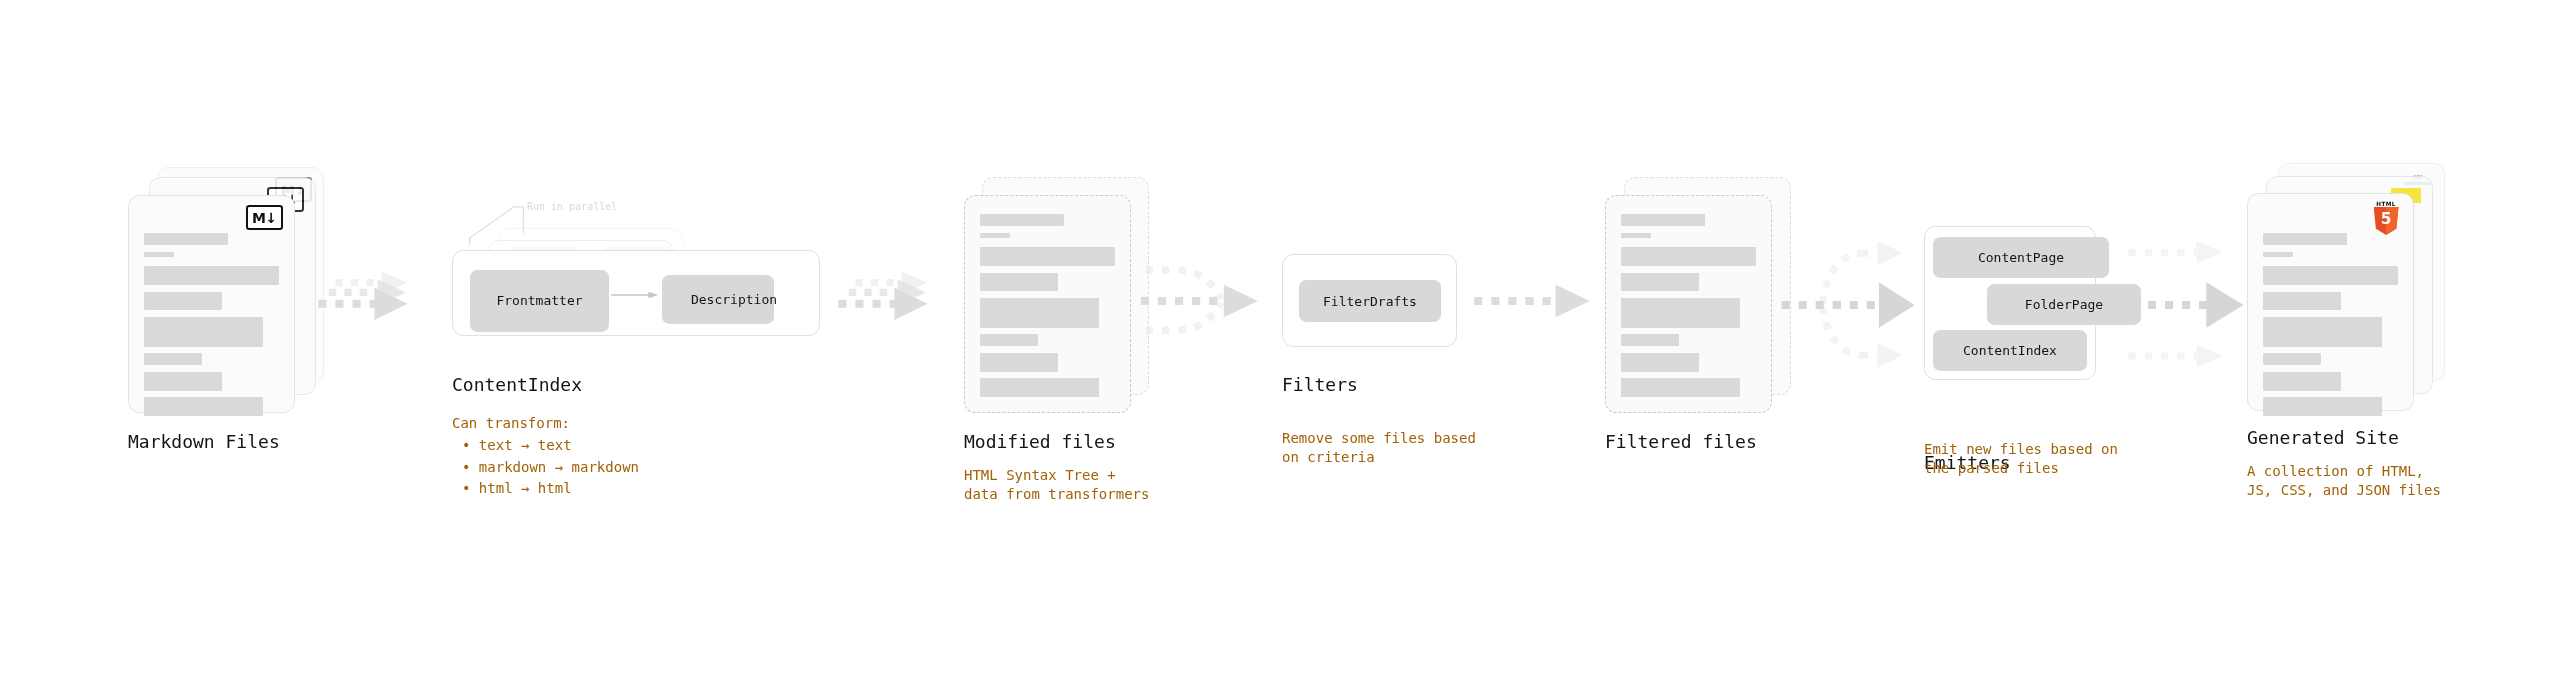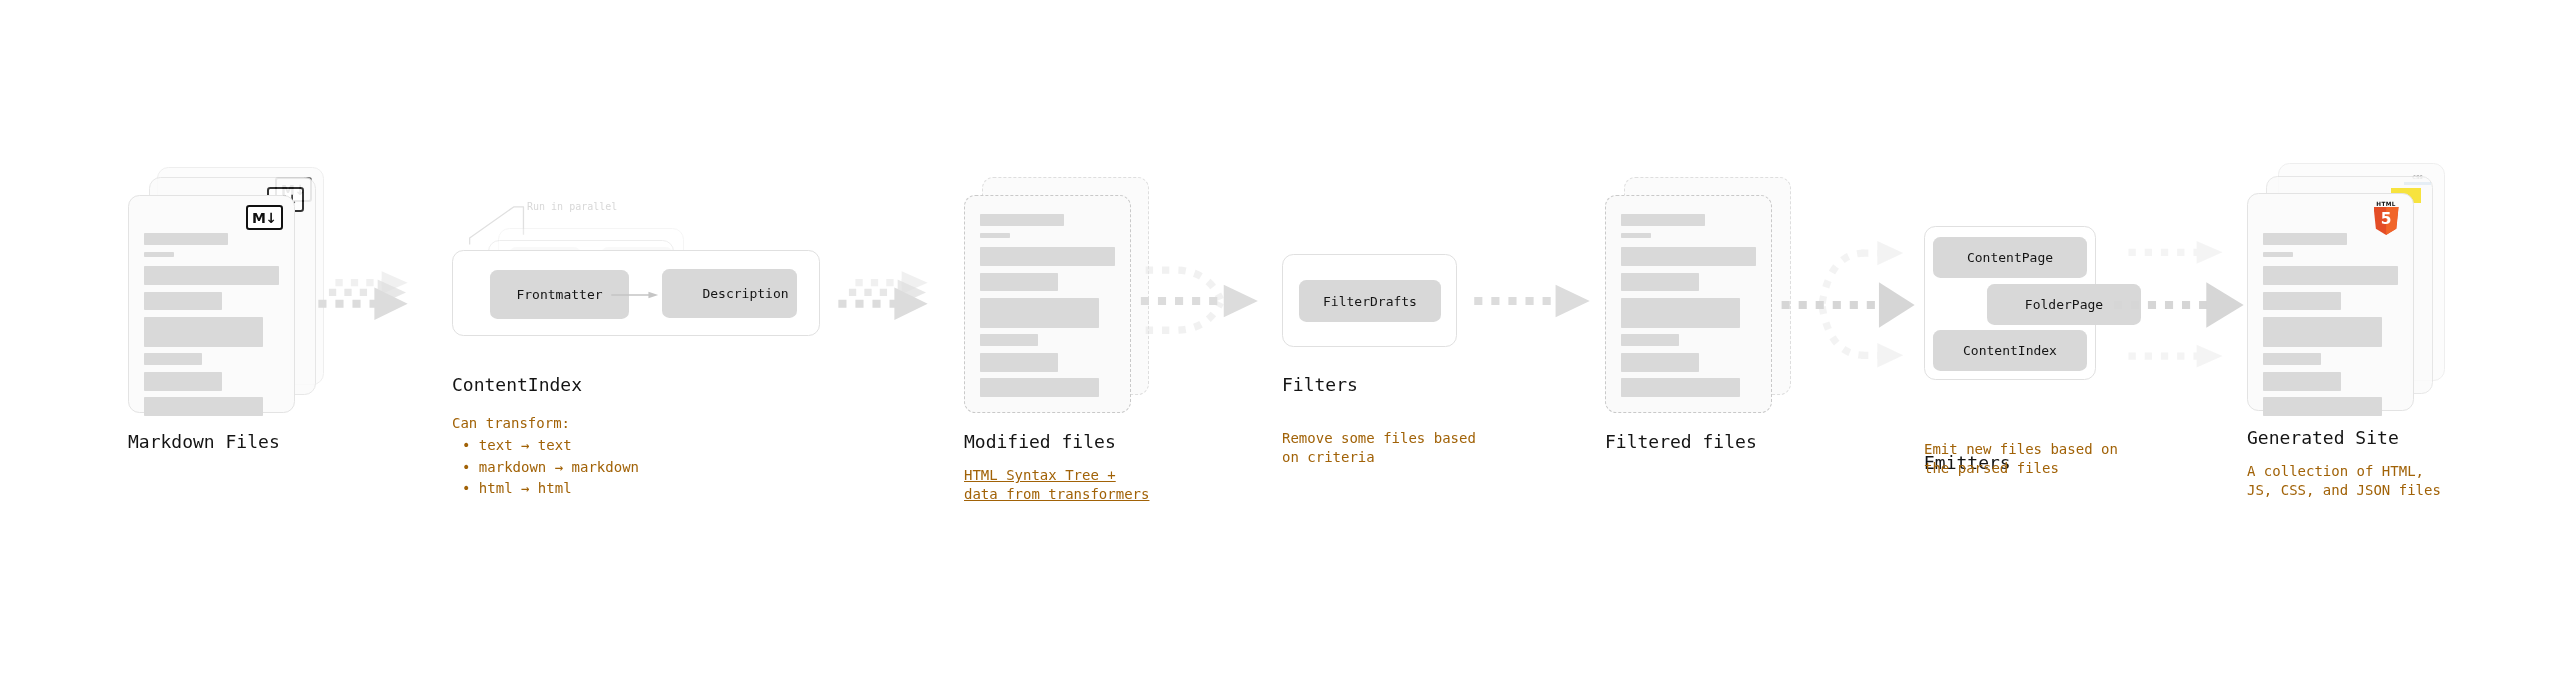--- a/index.html
+++ b/index.html
@@ -198,22 +198,22 @@
       <div class="pill p-front"></div>
       <div class="pill p-desc"></div>
       <svg class="tarrow" viewBox="0 0 22 6">
           <path d="M0 3 H16" stroke="#bdbdbd" stroke-width="1.4" fill="none"></path>
           <path d="M15 0.3 L21 3 L15 5.7 Z" fill="#bdbdbd"></path>
         </svg>
     </div>
 
     <div style="position:absolute;left:452px;top:250px;">
       <div class="groupbox" style="left:0;top:0;width:368px;height:86px;"></div>
-      <div class="pill" style="left:18px;top:19.5px;width:139px;height:49px;margin-left:20px;">Frontmatter</div>
-      <div class="pill" style="left:210px;top:19px;width:135px;height:49px;padding-left:32px;">Description</div>
+      <div class="pill" style="left:18px;top:19.5px;width:139px;height:62px;">Frontmatter</div>
+      <div class="pill" style="left:210px;top:25px;width:112px;height:49px;padding-left:32px;">Description</div>
       <svg style="position:absolute;left:159px;top:41px;" width="49" height="8.1" viewBox="0 0 60 10">
         <path d="M0 5 H48" stroke="#c5c5c5" stroke-width="1.8" fill="none"></path>
         <path d="M46 1 L58 5 L46 9 Z" fill="#c5c5c5"></path>
       </svg>
     </div>
 
     <div class="title" style="left:452px;top:374px;">ContentIndex</div>
     <div class="sub" style="left:452px;top:414px;">Can transform:</div>
     <div class="sub list" style="left:462px;top:436px;">• text → text</div>
     <div class="sub list" style="left:462px;top:458px;">• markdown → markdown</div>
@@ -245,21 +245,21 @@
         <div class="bar b2"></div>
         <div class="bar b3"></div>
         <div class="bar b4"></div>
         <div class="bar b5"></div>
         <div class="bar b6"></div>
         <div class="bar b7"></div>
         <div class="bar b8"></div>
       </div>
     </div>
     <div class="title" style="left:964px;top:431px;">Modified files</div>
-    <div class="sub" style="left:964px;top:466px;text-decoration:underline;">HTML Syntax Tree +
+    <div class="sub" style="left:964px;top:466px;">HTML Syntax Tree +
 data from transformers</div>
   </div>
 
   <div class="arrowwrap" style="left:1136px;top:252px;width:130px;height:98px;">
     <svg width="130" height="98" viewBox="0 0 160 120">
       <g opacity="0.5">
         <path d="M12 22 H48 Q88 22 104 58" stroke="#e4e4e4" stroke-width="9" stroke-dasharray="9 11" fill="none"></path>
       </g>
       <g opacity="0.5">
         <path d="M12 96 H48 Q88 96 104 62" stroke="#e4e4e4" stroke-width="9" stroke-dasharray="9 11" fill="none"></path>
@@ -317,21 +317,21 @@
       </g>
       <g opacity="1">
         <path d="M2 90 H128" stroke="#d6d6d6" stroke-width="10" stroke-dasharray="10 11" fill="none"></path>
         <path d="M122 62 L166 90 L122 118 Z" fill="#d6d6d6"></path>
       </g>
     </svg>
   </div>
 
   <div>
     <div class="groupbox" style="left:1924px;top:226px;width:172px;height:154px;"></div>
-    <div class="pill" style="left:1933px;top:237px;width:154px;height:41px;text-align:center;">ContentPage</div>
+    <div class="pill" style="left:1933px;top:237px;width:176px;height:41px;text-align:center;">ContentPage</div>
     <div class="pill" style="left:1987px;top:284px;width:154px;height:41px;">FolderPage</div>
     <div class="pill" style="left:1933px;top:330px;width:154px;height:41px;">ContentIndex</div>
     <div class="title" style="left:1924px;top:405px;margin-top:47px;">Emitters</div>
     <div class="sub" style="left:1924px;top:440px;">Emit new files based on
 the parsed files</div>
   </div>
 
   <div class="arrowwrap" style="left:2109px;top:232px;width:146px;height:146px;">
     <svg width="146" height="146" viewBox="0 0 180 180">
       <g opacity="0.42">

